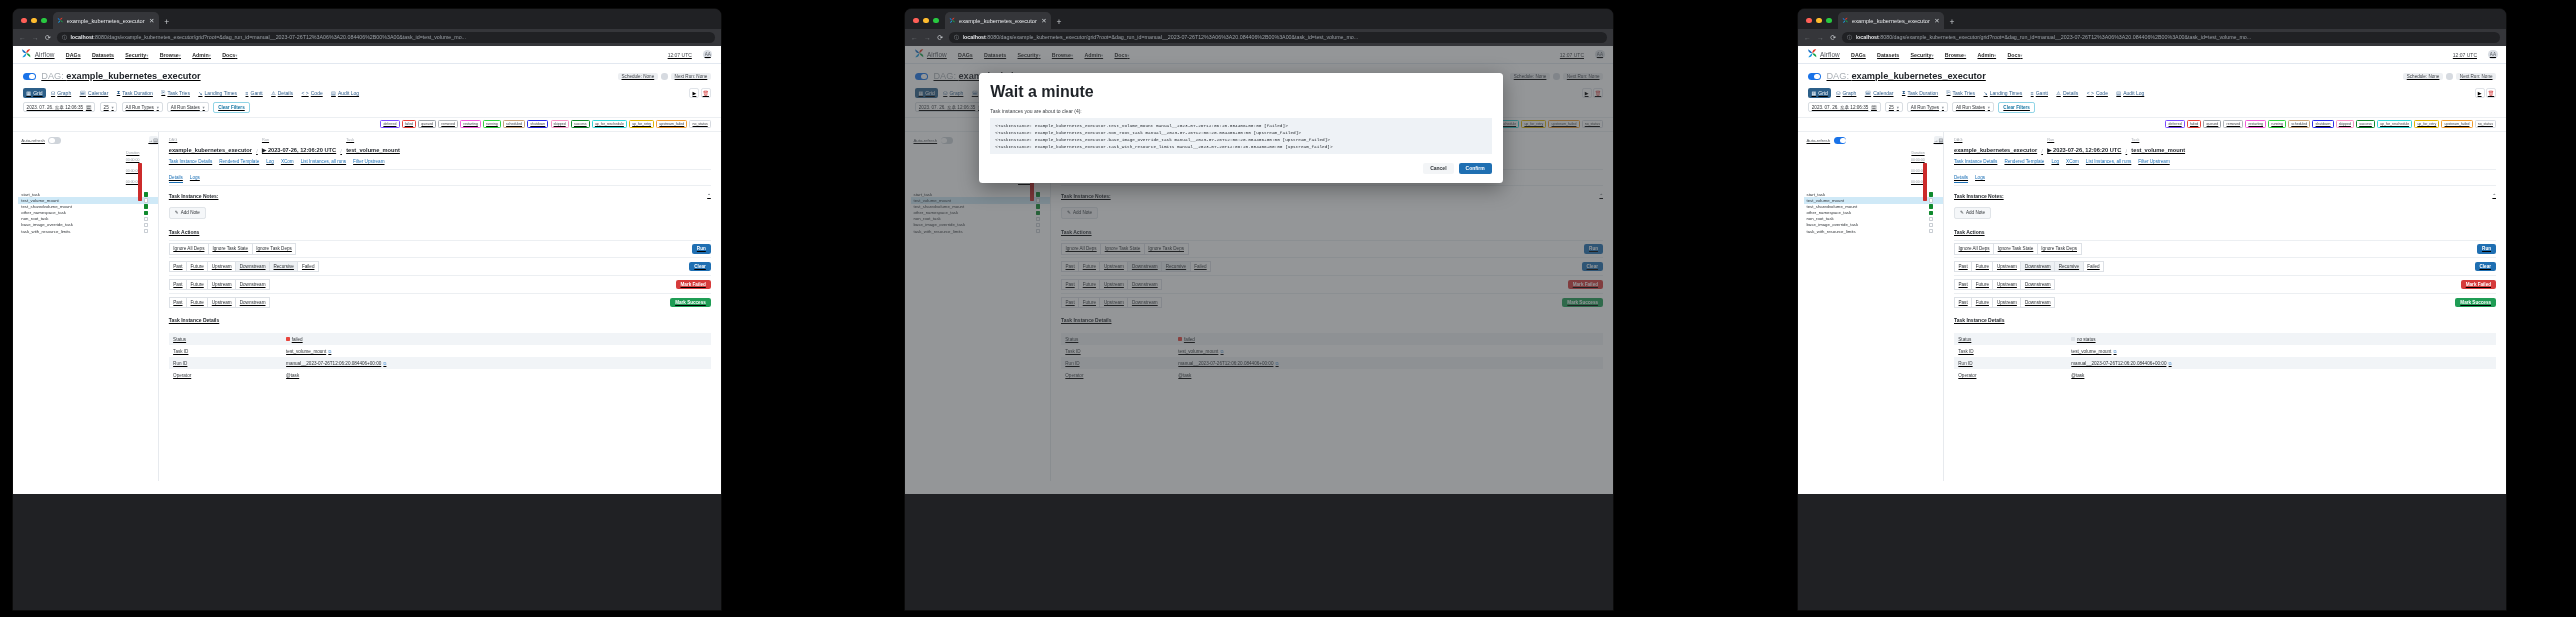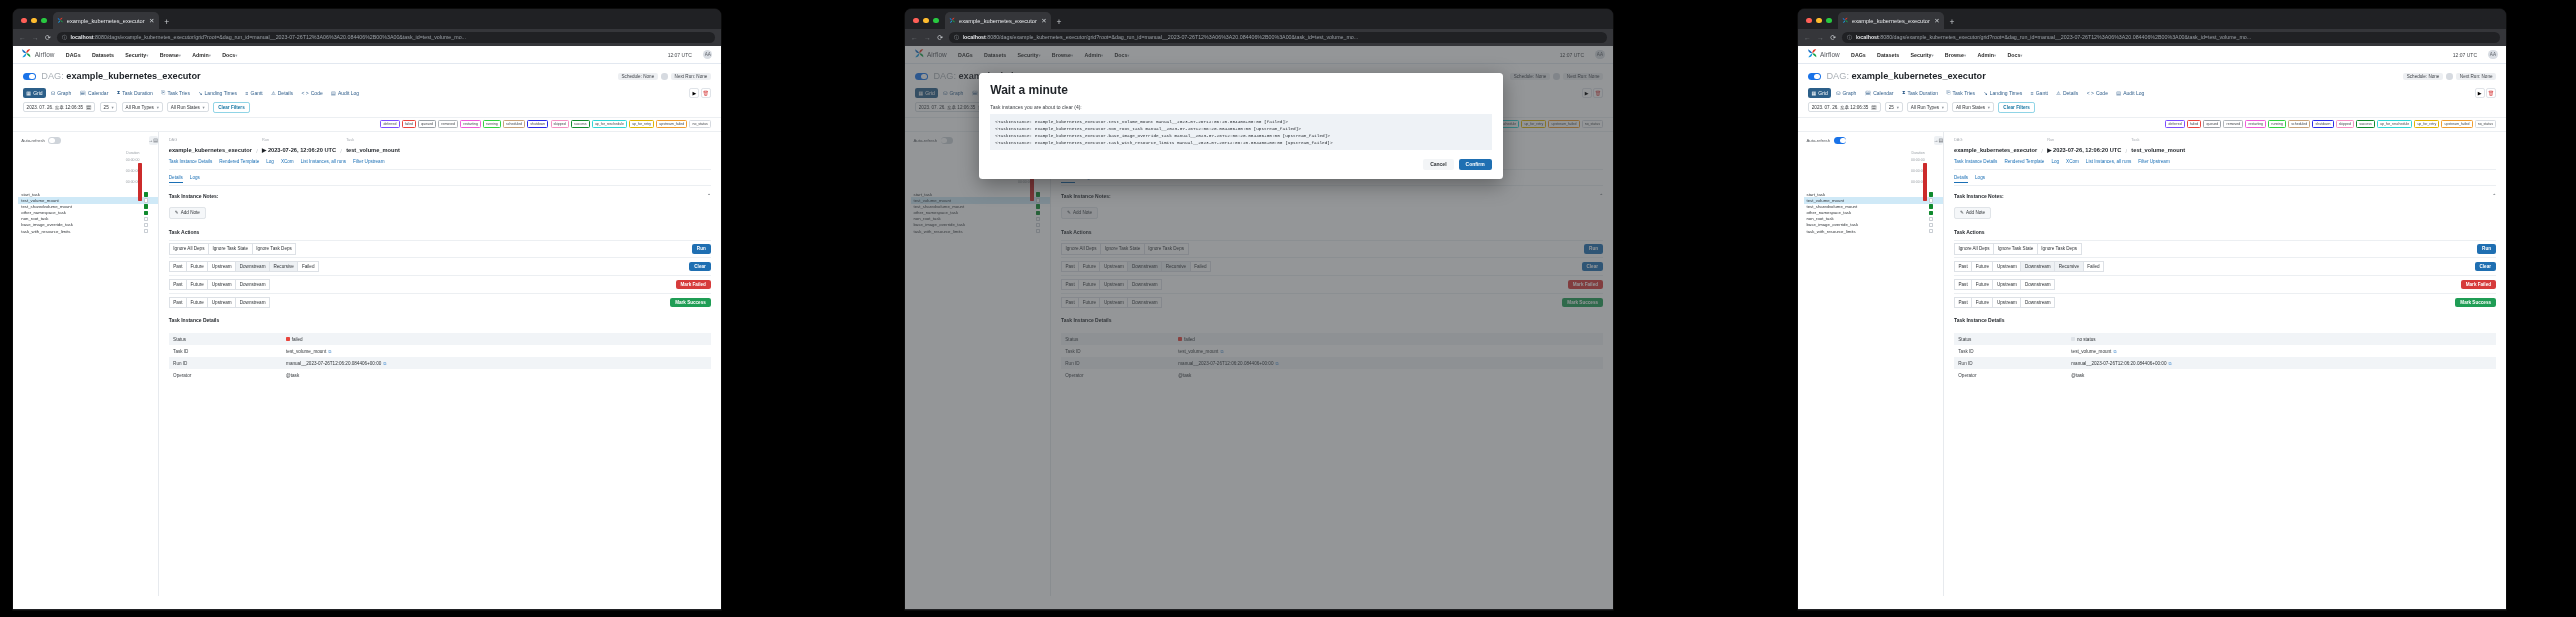--- a/index.html
+++ b/index.html
@@ -40,21 +40,21 @@
   .omnibox {
     flex:1 1 auto; height:11.3px; background:#202124; border-radius:5.7px;
     display:flex; align-items:center; gap:3.5px; padding:0 5px;
     font-size:5.3px; color:#9aa0a6; overflow:hidden; white-space:nowrap;
   }
   .omnibox .host { color:#e8eaed; font-weight:bold; }
   .omnibox .infoic { color:#9aa0a6; font-size:5px; }
   .omnibox .path { overflow:hidden; text-overflow:ellipsis; }
 
   
-  .page { background:#fff; height:563px; position:relative; overflow:hidden; }
+  .page { background:#fff; height:448px; position:relative; overflow:hidden;text-decoration:underline; }
 
   
   .afnav { height:18.4px; background:#fff; border-bottom:0.7px solid #e2e8f0; display:flex; align-items:center; padding:0 8.5px; gap:11.3px; }
   .brand { display:flex; align-items:center; gap:2.8px; }
   .brandtxt { font-size:6.4px; color:#51545a; letter-spacing:0.1px; }
   .afnav a { font-size:5.3px; color:#2a2a2a; font-weight:bold; text-decoration:none; white-space:nowrap; }
   .afnav a .car { color:#9aa0a6; font-weight:normal; font-size:4.3px; }
   .afnav .spacer { flex:1 1 auto; }
   .afnav .clock { font-size:5px; color:#44474b; }
   .avatar { width:9.2px; height:9.2px; border-radius:50%; background:#d9dde3; color:#5c6068;
@@ -144,21 +144,21 @@
   .statsq { width:3.5px; height:3.5px; border-radius:0.7px; }
   .copyic { color:#4a8fd1; font-size:4.3px; }
 
   
   .overlay { position:absolute; inset:0; background:rgba(60,64,68,.55); }
   .modal {
     position:absolute; left:74px; top:27px; width:524px;
     background:#fff; border-radius:3.5px; padding:10px 11.3px 8.5px 11.3px;
     box-shadow:0 5.7px 20px rgba(0,0,0,.35);
   }
-  .modal h2 { font-size:12px; color:#1f2328; margin-bottom:7px; }
+  .modal h2 { font-size:16px; color:#1f2328; margin-bottom:7px; }
   .modal .sub { font-size:5px; color:#3a3e43; margin-bottom:3.5px; }
   .codebox { background:#eef2f6; padding:4.3px 5px; font-family:"Liberation Mono", monospace;
              font-size:4.4px; line-height:7px; color:#1f2328; white-space:pre-wrap; word-break:break-all; }
   .mfoot { display:flex; justify-content:flex-end; gap:5px; margin-top:8.5px; }
   .mbtn { font-size:5px; border-radius:2.1px; padding:2.8px 7px; font-weight:bold; }
   .mbtn.cancel { background:#f3f5f7; color:#2f3337; }
   .mbtn.confirm { background:#1f6fb2; color:#fff; }
 </style>
 </head>
 <body>

